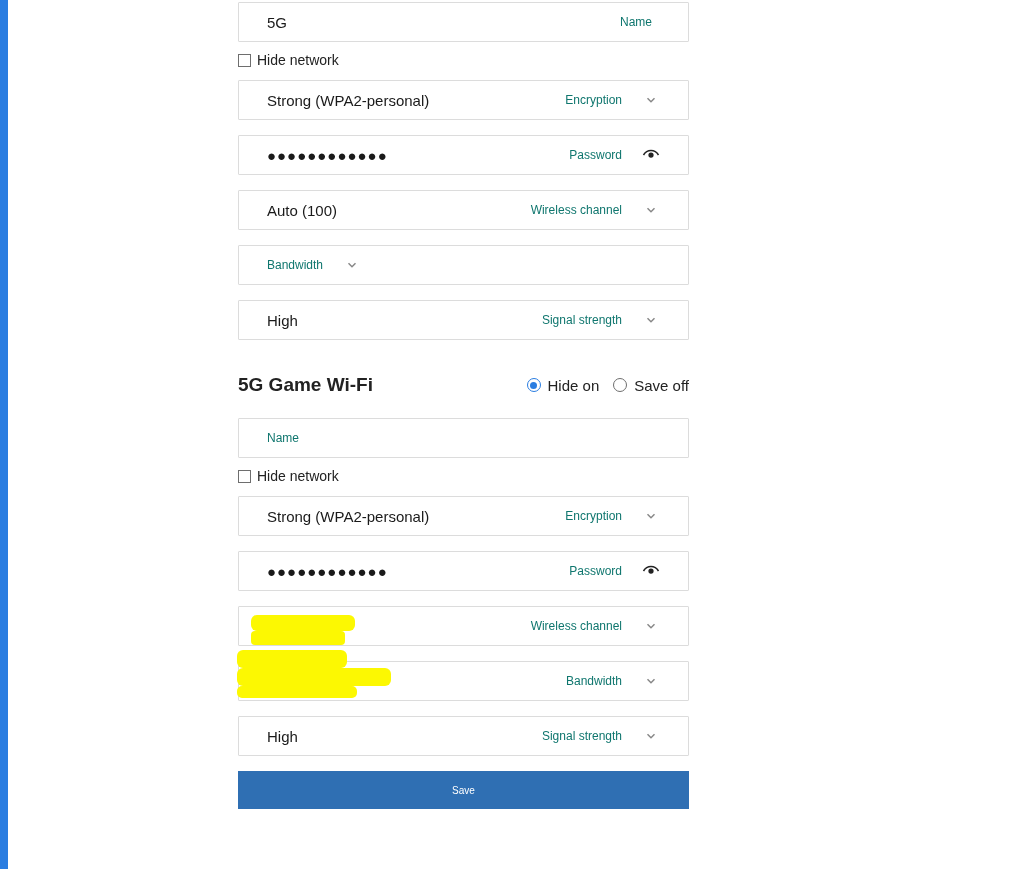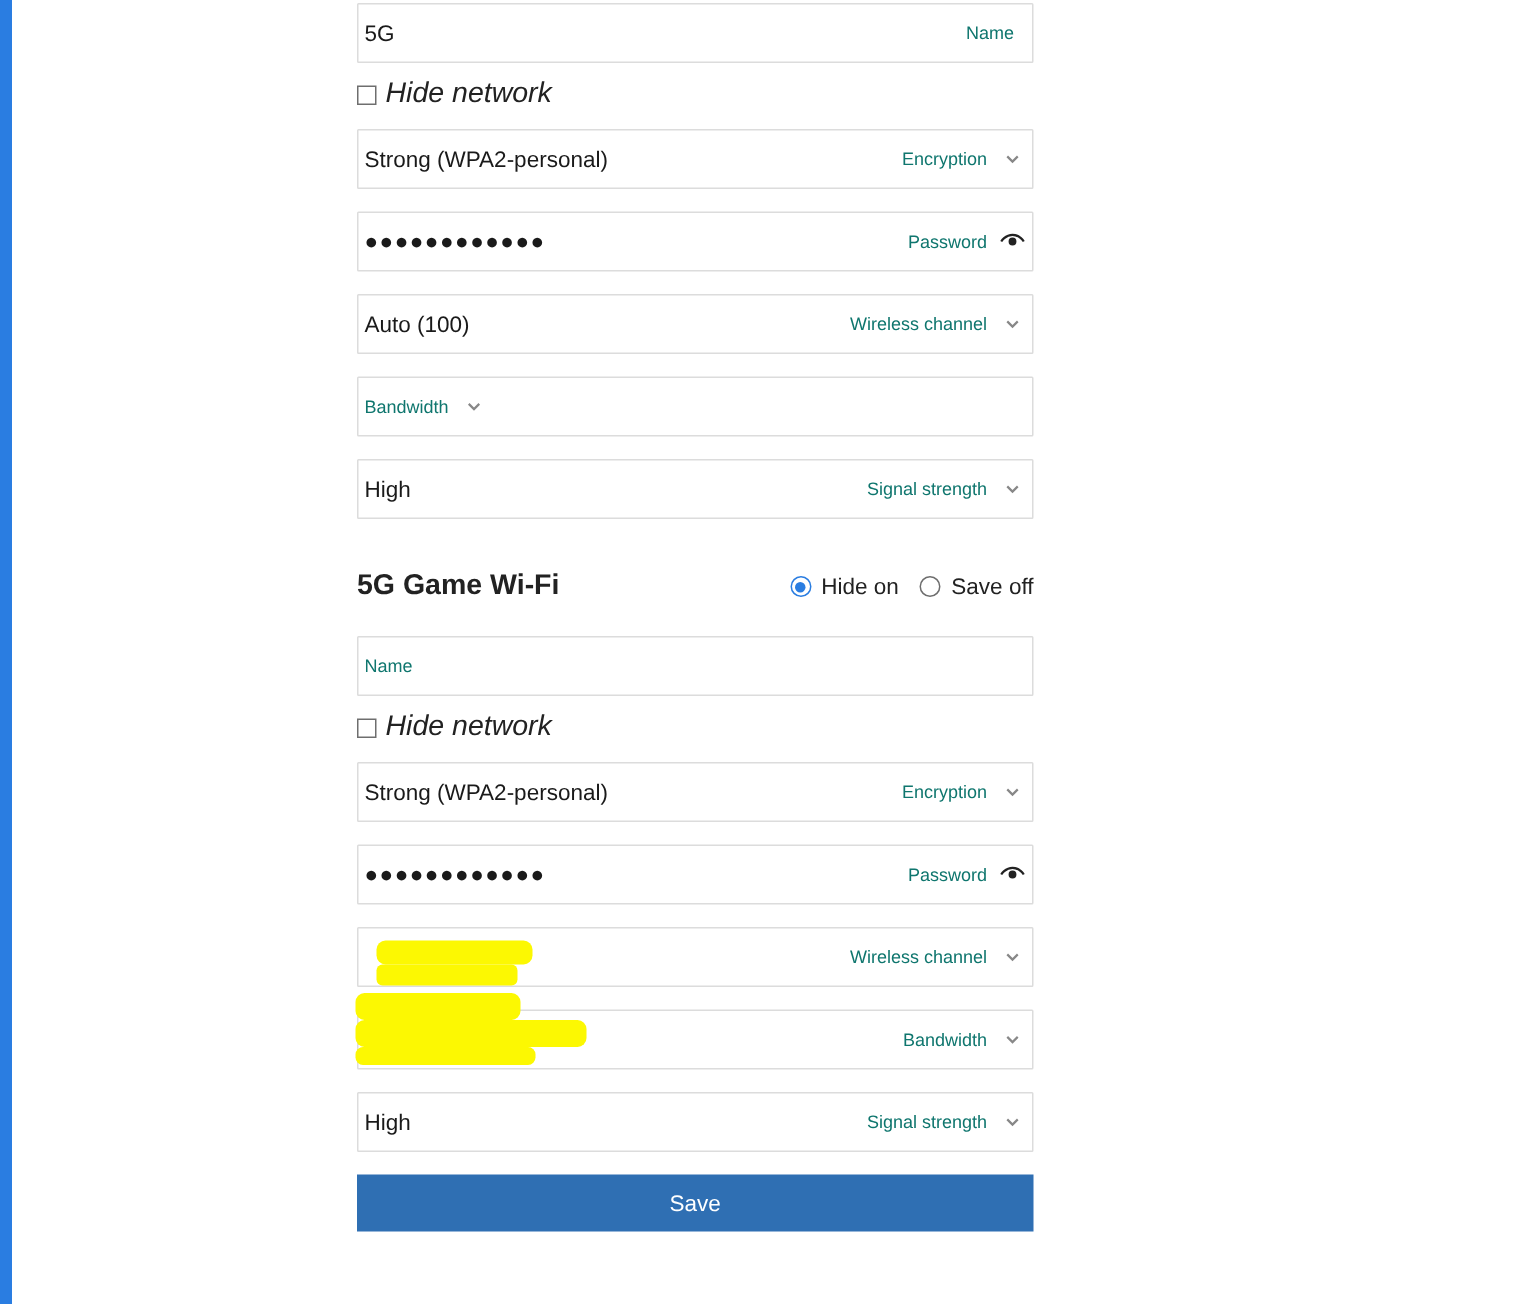--- a/index.html
+++ b/index.html
@@ -24,22 +24,23 @@
       padding-bottom: 20px;
     }
     .field-row {
       position: relative;
       height: 40px;
       border: 1px solid #dcdcdc;
       border-radius: 1px;
       margin-bottom: 15px;
       display: flex;
       align-items: center;
-      padding: 0 4px;
+      padding: 0 28px;
       background: #fff;
+      gap: 12px;
     }
     .field-row .value {
       flex: 1;
       font-size: 15px;
       color: #1a1a1a;
     }
     .field-row .value input {
       border: none;
       outline: none;
       width: 100%;
@@ -70,23 +71,22 @@
     .checkbox-row .chk {
       width: 13px;
       height: 13px;
       border: 1px solid #6e6e6e;
       margin-right: 6px;
       display: inline-block;
       flex: 0 0 13px;
       cursor: pointer;
     }
     .checkbox-row .chk-label {
-      font-size: 19px;
+      font-size: 14px;
       color: #222;
-      font-style: italic;
     }
     .section-header {
       display: flex;
       align-items: center;
       justify-content: space-between;
       margin-top: 34px;
       margin-bottom: 22px;
     }
     .section-header h2 {
       font-size: 19px;
@@ -125,21 +125,21 @@
       font-size: 15px;
       color: #222;
       margin-right: 10px;
     }
     .save-btn {
       width: 100%;
       height: 38px;
       background: #2f6fb3;
       color: #fff;
       border: none;
-      font-size: 15px;
+      font-size: 10px;
       cursor: pointer;
       margin-top: 0;
       display: flex;
       align-items: center;
       justify-content: center;
     }
     .redaction {
       position: absolute;
       background: #fcf802;
       border-radius: 6px;

